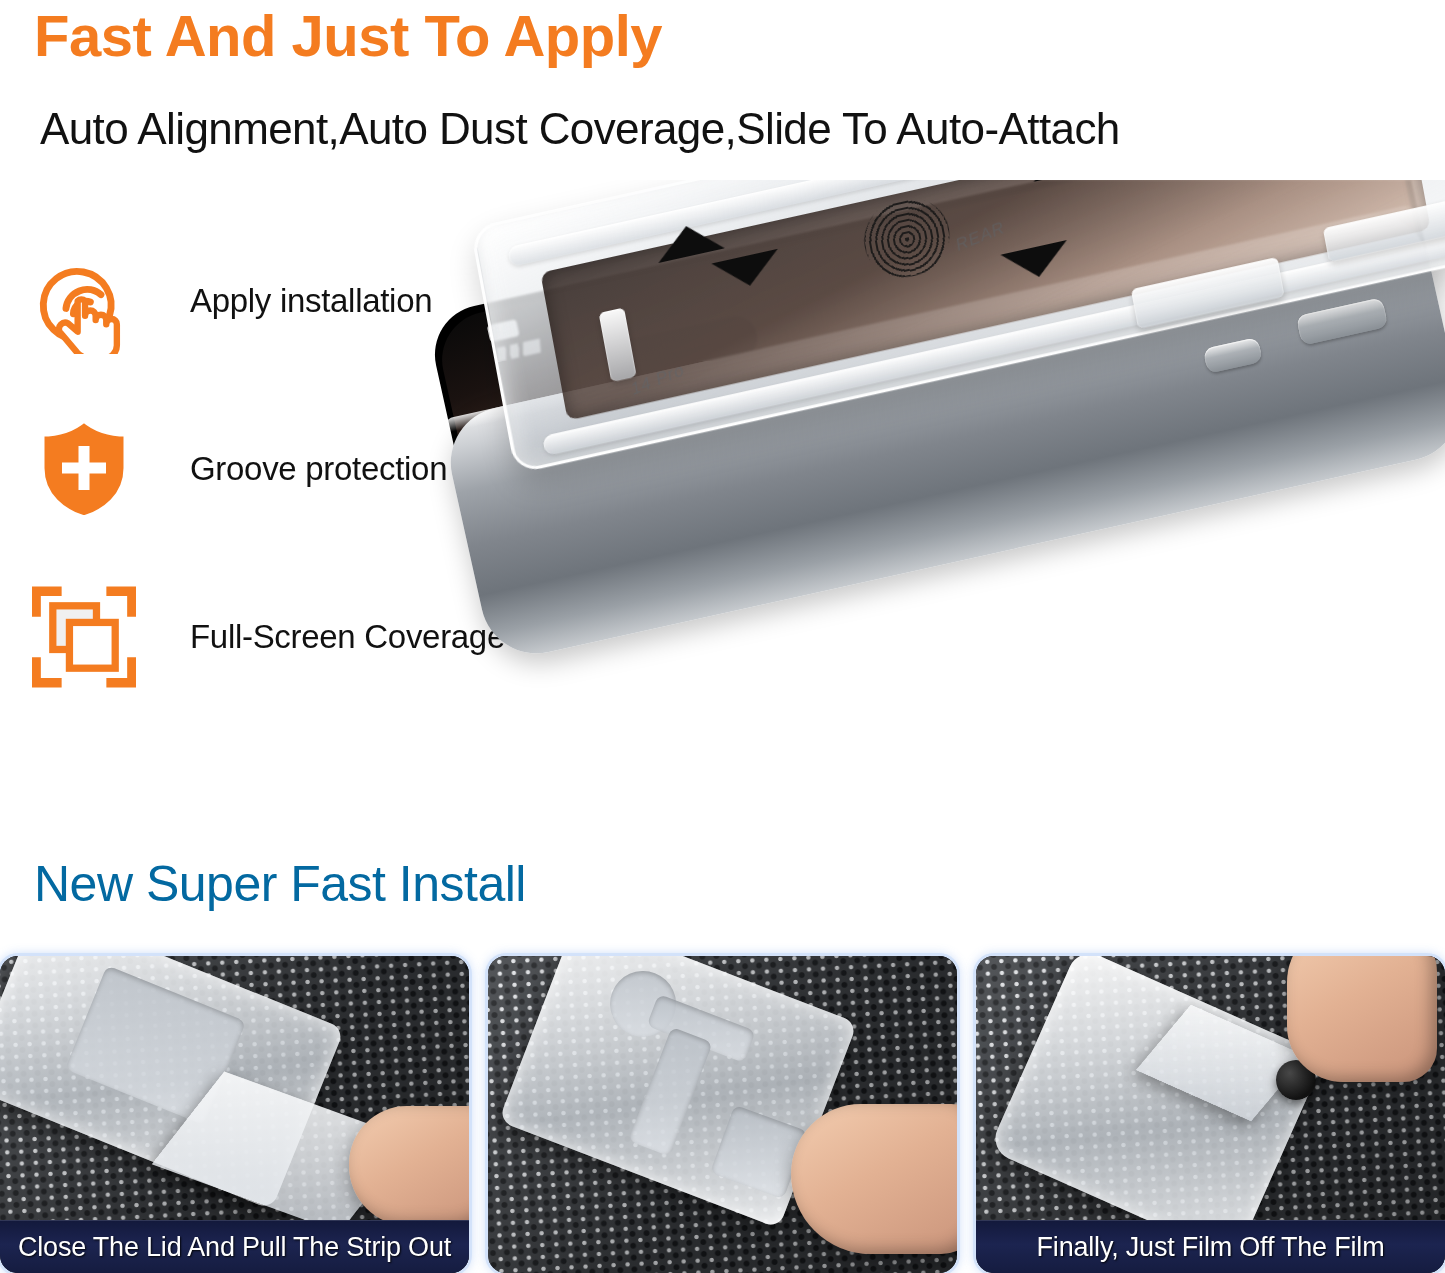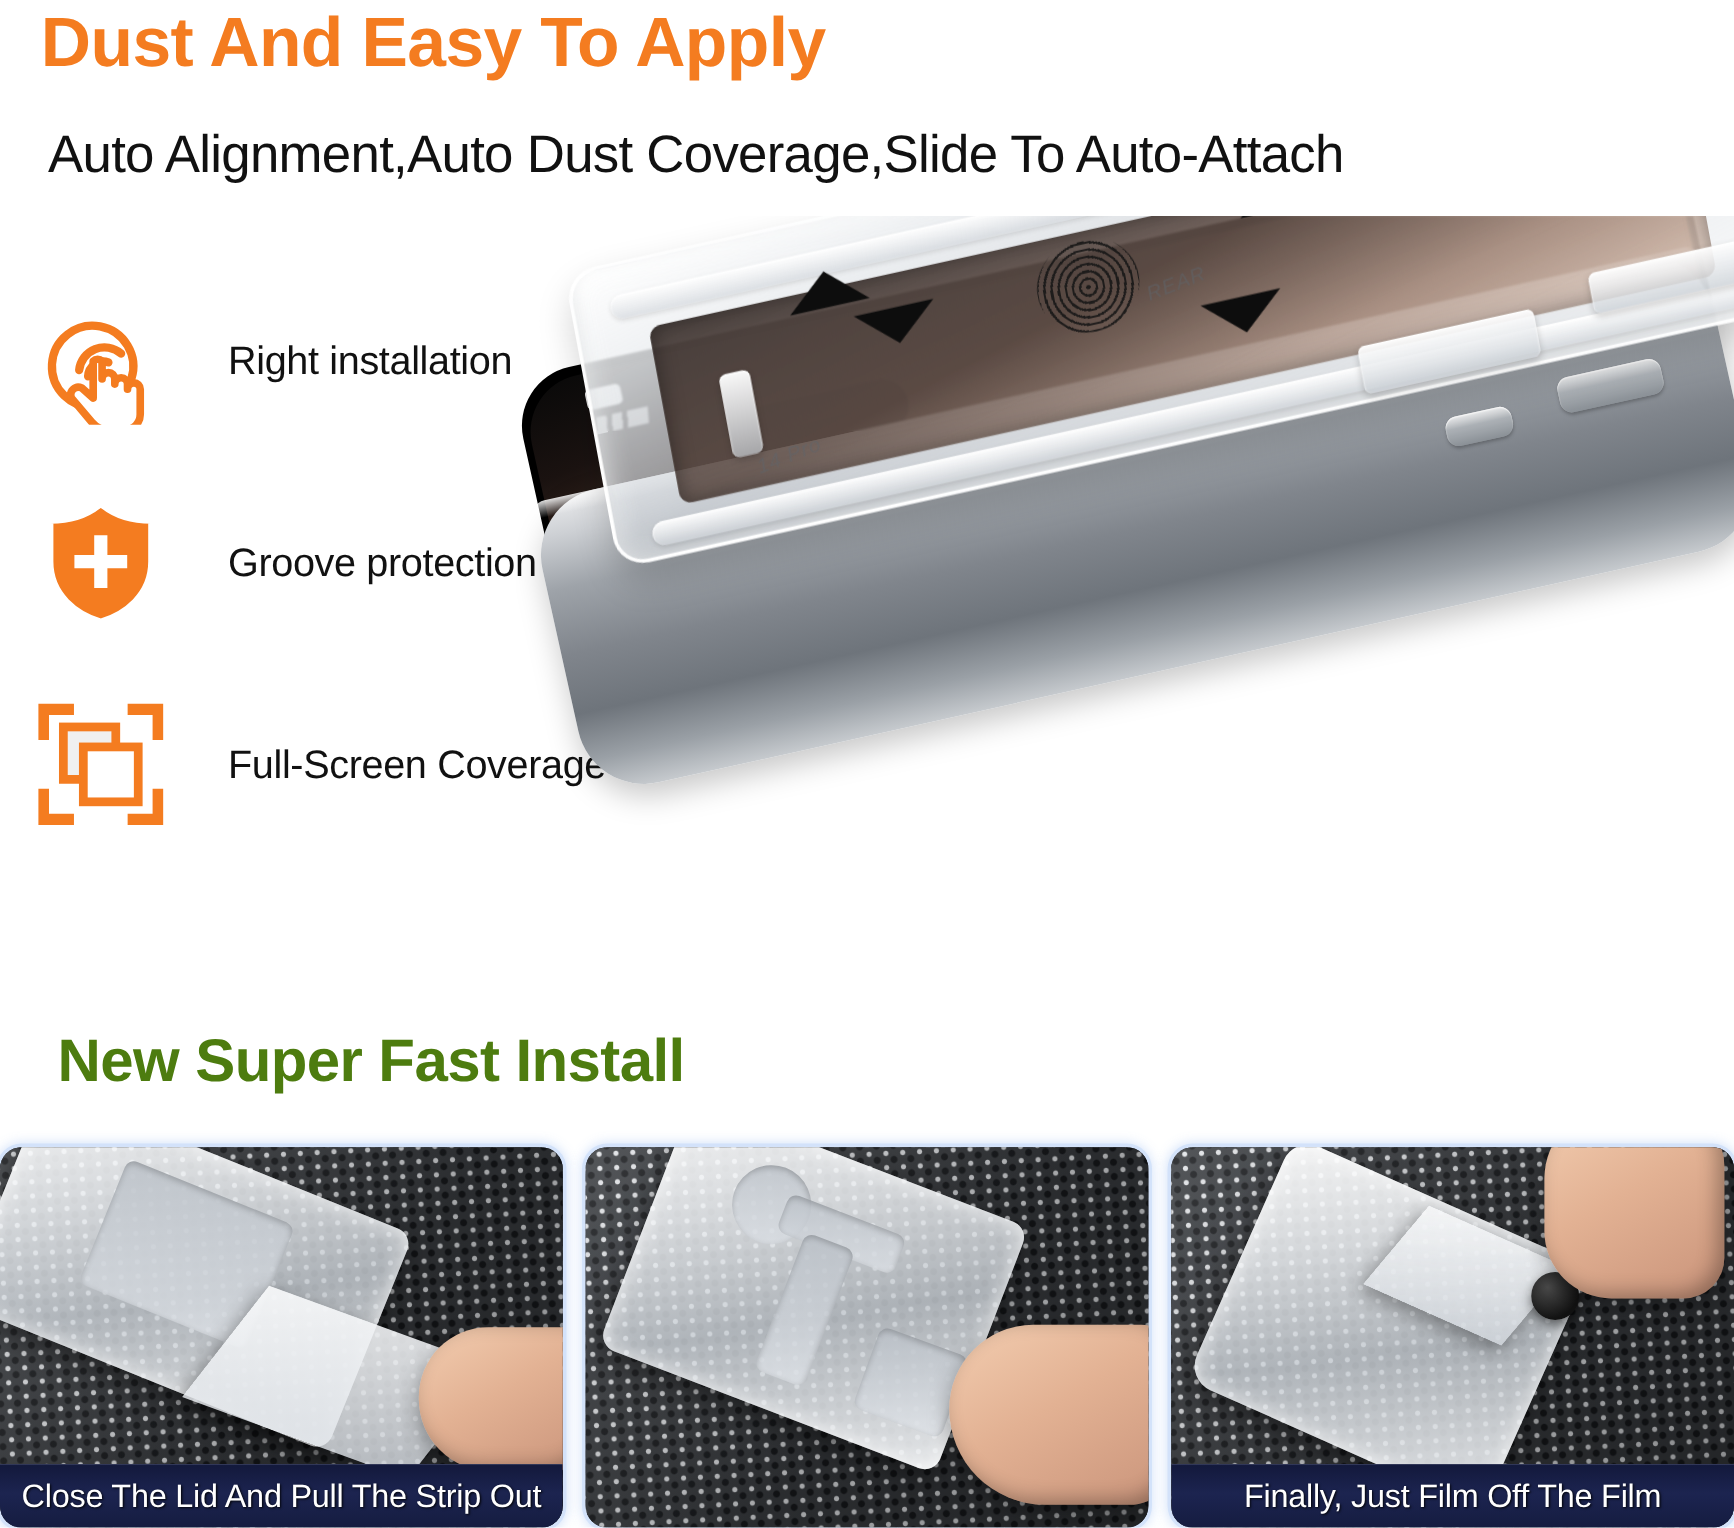--- a/index.html
+++ b/index.html
@@ -265,25 +265,24 @@
     background: linear-gradient(180deg, rgba(255,255,255,.96), rgba(200,206,212,.7));
     box-shadow: inset 0 1px 2px #fff, 0 3px 6px rgba(0,0,0,.18);
   }
 
   
   .headline2 {
     position: absolute;
     left: 34px;
     top: 855px;
     font-size: 50px;
-    font-weight: bold;
-    color: #4d7c0f;
+    font-weight: normal;
+    color: #0369a1;
     letter-spacing: -0.5px;
     white-space: nowrap;
-    margin-left: 14px;
   }
 
   
   .steps {
     position: absolute;
     left: 0px;
     top: 956px;
     width: 1445px;
     height: 317px;
     display: flex;
@@ -393,40 +392,40 @@
     color: #ffffff;
     font-size: 27px;
     letter-spacing: -0.2px;
     text-shadow: 1px 1px 2px rgba(0,0,0,.9);
     white-space: nowrap;
   }
 </style>
 </head>
 <body>
 
-<div class="headline">Dust And Easy To Apply</div>
+<div class="headline">Fast And Just To Apply</div>
 
 <div class="subheadline">Auto Alignment,Auto Dust Coverage,Slide To Auto-Attach</div>
 
 <div class="features">
 
   <div class="feature-row">
     <div class="feature-icon">
       <svg width="106" height="106" viewBox="0 0 100 100" aria-hidden="true">
         <g fill="none" stroke="#F47C20" stroke-width="6.5" stroke-linecap="round">
           <path d="M74 64 A32 32 0 1 0 46 86"></path>
           <path d="M33 57 A20 20 0 0 1 66 44"></path>
           <path d="M40 62 A12 12 0 0 1 56 51"></path>
         </g>
         <path d="M44 50 v29 l-9 -8 a6 6 0 0 0 -8 8 l16 19 a16 16 0 0 0 12 6 h14
                  a12 12 0 0 0 12 -12 v-20 a5 5 0 0 0 -10 0 v-4 a5 5 0 0 0 -10 0
                  v-4 a5 5 0 0 0 -10 0 v-14 a5 5 0 0 0 -7 0 z" fill="#ffffff" stroke="#F47C20" stroke-width="6" stroke-linejoin="round"></path>
       </svg>
     </div>
-    <div class="feature-label">Right installation</div>
+    <div class="feature-label">Apply installation</div>
   </div>
 
   <div class="feature-row">
     <div class="feature-icon">
       <svg width="100" height="106" viewBox="0 0 100 106" aria-hidden="true">
         <path d="M50 4 C36 16 18 18 8 18 v34 c0 28 22 44 42 50 20 -6 42 -22 42 -50 V18
                  c-10 0 -28 -2 -42 -14 z" fill="#F47C20" stroke="#ffffff" stroke-width="5"></path>
         <path d="M50 30 v44 M28 52 h44" stroke="#ffffff" stroke-width="11" stroke-linecap="butt"></path>
       </svg>
     </div>

